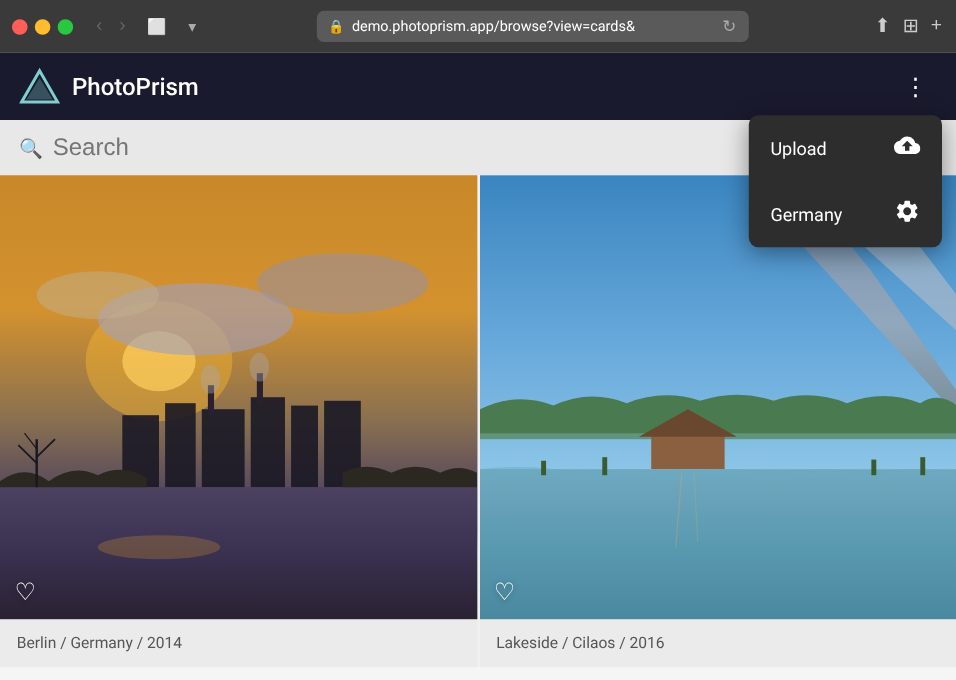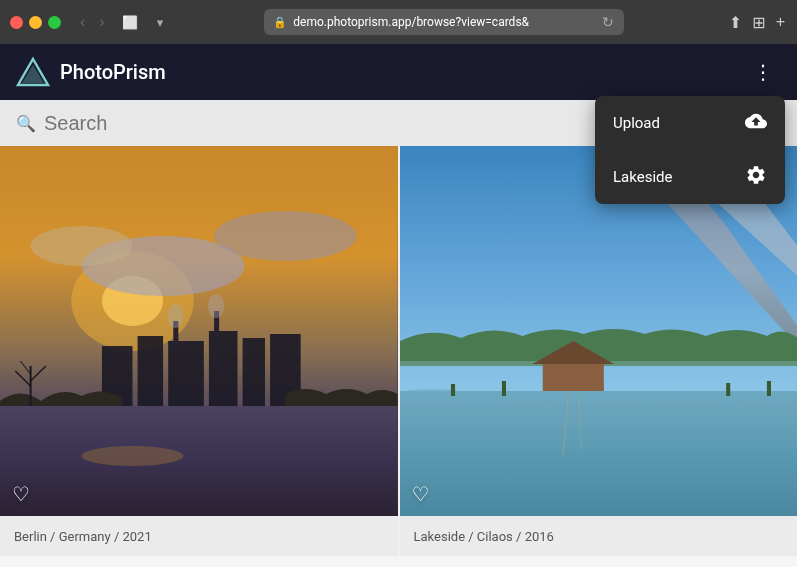--- a/index.html
+++ b/index.html
@@ -97,21 +97,21 @@
     }
 
     
     .dropdown-menu {
       position: absolute;
       top: 96px;
       right: 12px;
       background: #2d2d2d;
       border-radius: 8px;
       box-shadow: 0 4px 20px rgba(0,0,0,0.4);
-      width: 190px;
+      width: 161px;
       z-index: 100;
       overflow: hidden;
     }
     .dropdown-item {
       display: flex;
       align-items: center;
       justify-content: space-between;
       padding: 14px 18px;
       color: white;
       font-size: 15px;
@@ -259,21 +259,21 @@
 <div class="dropdown-menu">
   <div class="dropdown-item">
     <span>Upload</span>
     <span class="dropdown-item-icon">
       <svg width="22" height="22" viewBox="0 0 24 24" fill="white">
         <path d="M19.35 10.04C18.67 6.59 15.64 4 12 4 9.11 4 6.6 5.64 5.35 8.04 2.34 8.36 0 10.91 0 14c0 3.31 2.69 6 6 6h13c2.76 0 5-2.24 5-5 0-2.64-2.05-4.78-4.65-4.96zM14 13v4h-4v-4H7l5-5 5 5h-3z"></path>
       </svg>
     </span>
   </div>
   <div class="dropdown-item">
-    <span>Lakeside</span>
+    <span>Germany</span>
     <span class="dropdown-item-icon">
       <svg width="22" height="22" viewBox="0 0 24 24" fill="white">
         <path d="M19.14,12.94c0.04-0.3,0.06-0.61,0.06-0.94c0-0.32-0.02-0.64-0.07-0.94l2.03-1.58c0.18-0.14,0.23-0.41,0.12-0.61 l-1.92-3.32c-0.12-0.22-0.37-0.29-0.59-0.22l-2.39,0.96c-0.5-0.38-1.03-0.7-1.62-0.94L14.4,2.81c-0.04-0.24-0.24-0.41-0.48-0.41 h-3.84c-0.24,0-0.43,0.17-0.47,0.41L9.25,5.35C8.66,5.59,8.12,5.92,7.63,6.29L5.24,5.33c-0.22-0.08-0.47,0-0.59,0.22L2.74,8.87 C2.62,9.08,2.66,9.34,2.86,9.48l2.03,1.58C4.84,11.36,4.8,11.69,4.8,12s0.02,0.64,0.07,0.94l-2.03,1.58 c-0.18,0.14-0.23,0.41-0.12,0.61l1.92,3.32c0.12,0.22,0.37,0.29,0.59,0.22l2.39-0.96c0.5,0.38,1.03,0.7,1.62,0.94l0.36,2.54 c0.05,0.24,0.24,0.41,0.48,0.41h3.84c0.24,0,0.44-0.17,0.47-0.41l0.36-2.54c0.59-0.24,1.13-0.56,1.62-0.94l2.39,0.96 c0.22,0.08,0.47,0,0.59-0.22l1.92-3.32c0.12-0.22,0.07-0.47-0.12-0.61L19.14,12.94z M12,15.6c-1.98,0-3.6-1.62-3.6-3.6 s1.62-3.6,3.6-3.6s3.6,1.62,3.6,3.6S13.98,15.6,12,15.6z"></path>
       </svg>
     </span>
   </div>
 </div>
 
 <div class="photo-grid">
 
@@ -323,21 +323,21 @@
         <path d="M0,255 Q20,240 40,255 Q60,240 80,250 Q100,240 120,252 L120,260 L0,260Z" fill="#2a2820"></path>
         <path d="M280,248 Q300,238 320,248 Q340,238 360,248 Q375,240 390,248 L390,260 L280,260Z" fill="#2a2820"></path>
 
         <line x1="30" y1="260" x2="30" y2="220" stroke="#1a1820" stroke-width="2"></line>
         <line x1="30" y1="240" x2="15" y2="225" stroke="#1a1820" stroke-width="1.5"></line>
         <line x1="30" y1="235" x2="45" y2="220" stroke="#1a1820" stroke-width="1.5"></line>
         <line x1="30" y1="228" x2="20" y2="215" stroke="#1a1820" stroke-width="1"></line>
       </svg>
     </div>
     <button class="heart-btn">♡</button>
-    <div class="photo-caption">Berlin / Germany / 2021</div>
+    <div class="photo-caption">Berlin / Germany / 2014</div>
   </div>
 
   <div class="photo-card">
     <div class="photo-bg photo-bg-2">
       <svg class="landscape-svg" viewBox="0 0 390 370" preserveAspectRatio="none" xmlns="http://www.w3.org/2000/svg">
         <defs>
           <linearGradient id="sky2" x1="0" y1="0" x2="0" y2="1">
             <stop offset="0%" stop-color="#3a85c0"></stop>
             <stop offset="40%" stop-color="#6aabdc"></stop>
             <stop offset="70%" stop-color="#90c8e8"></stop>

